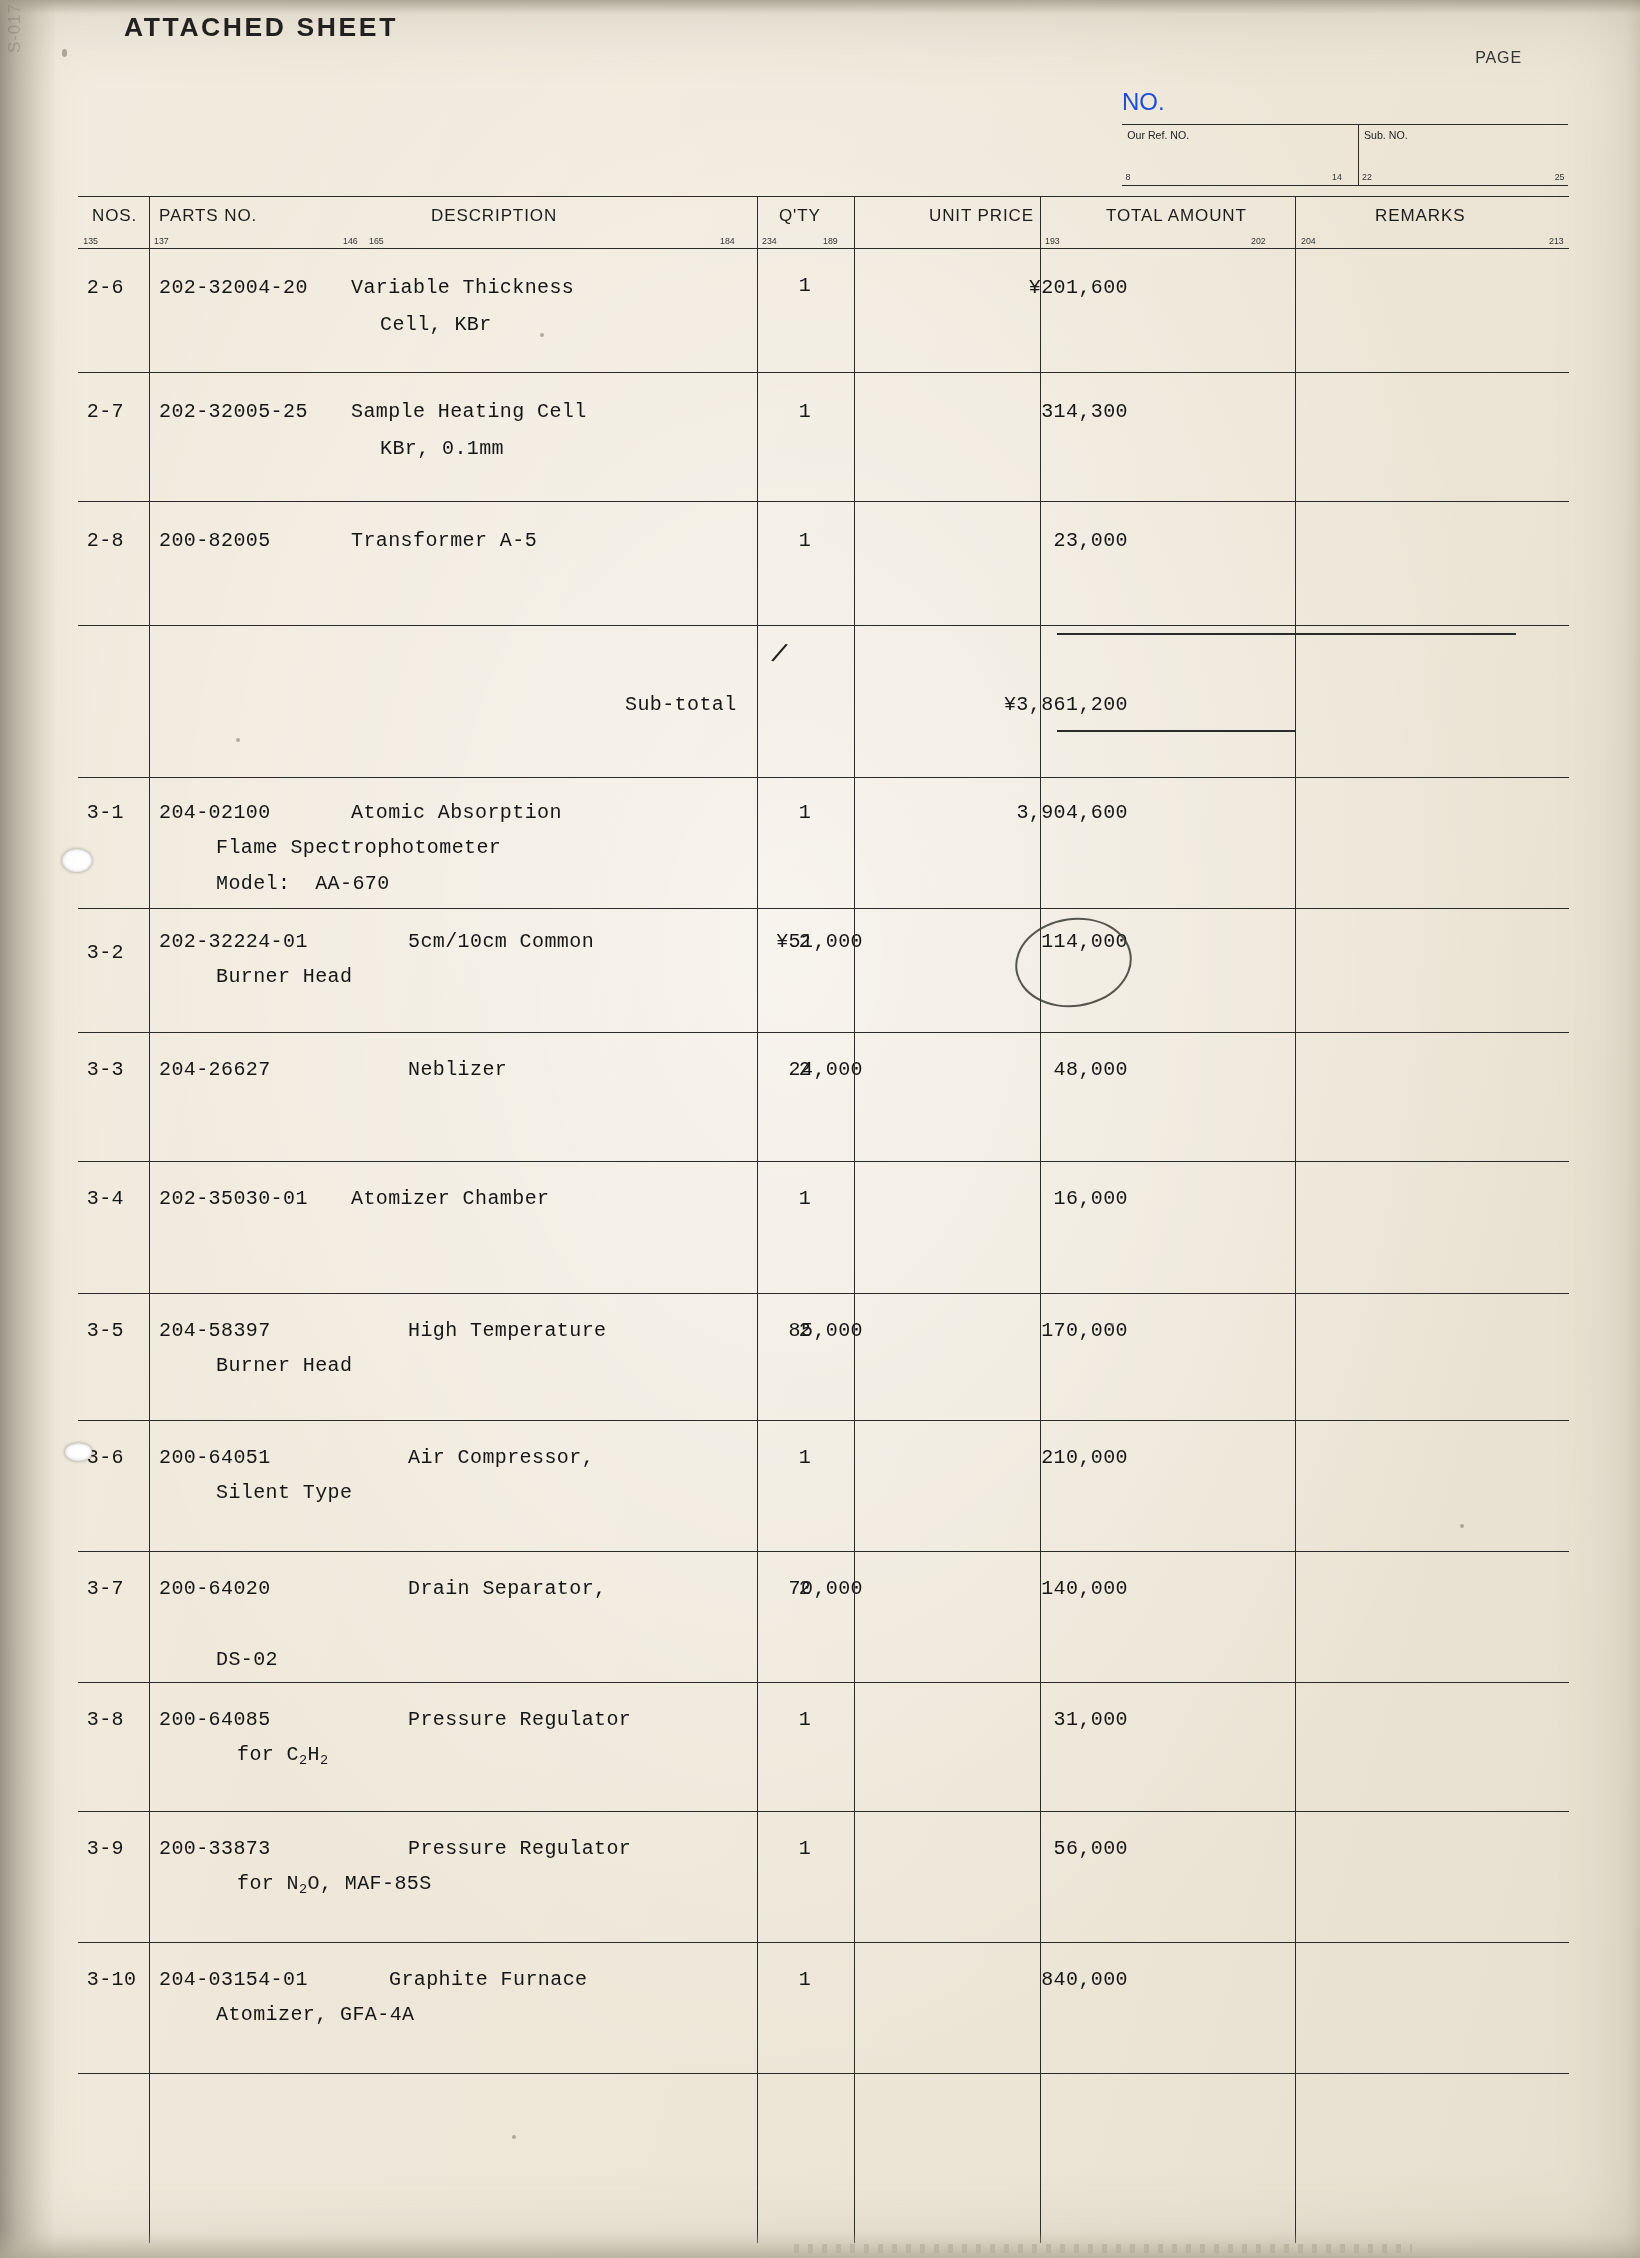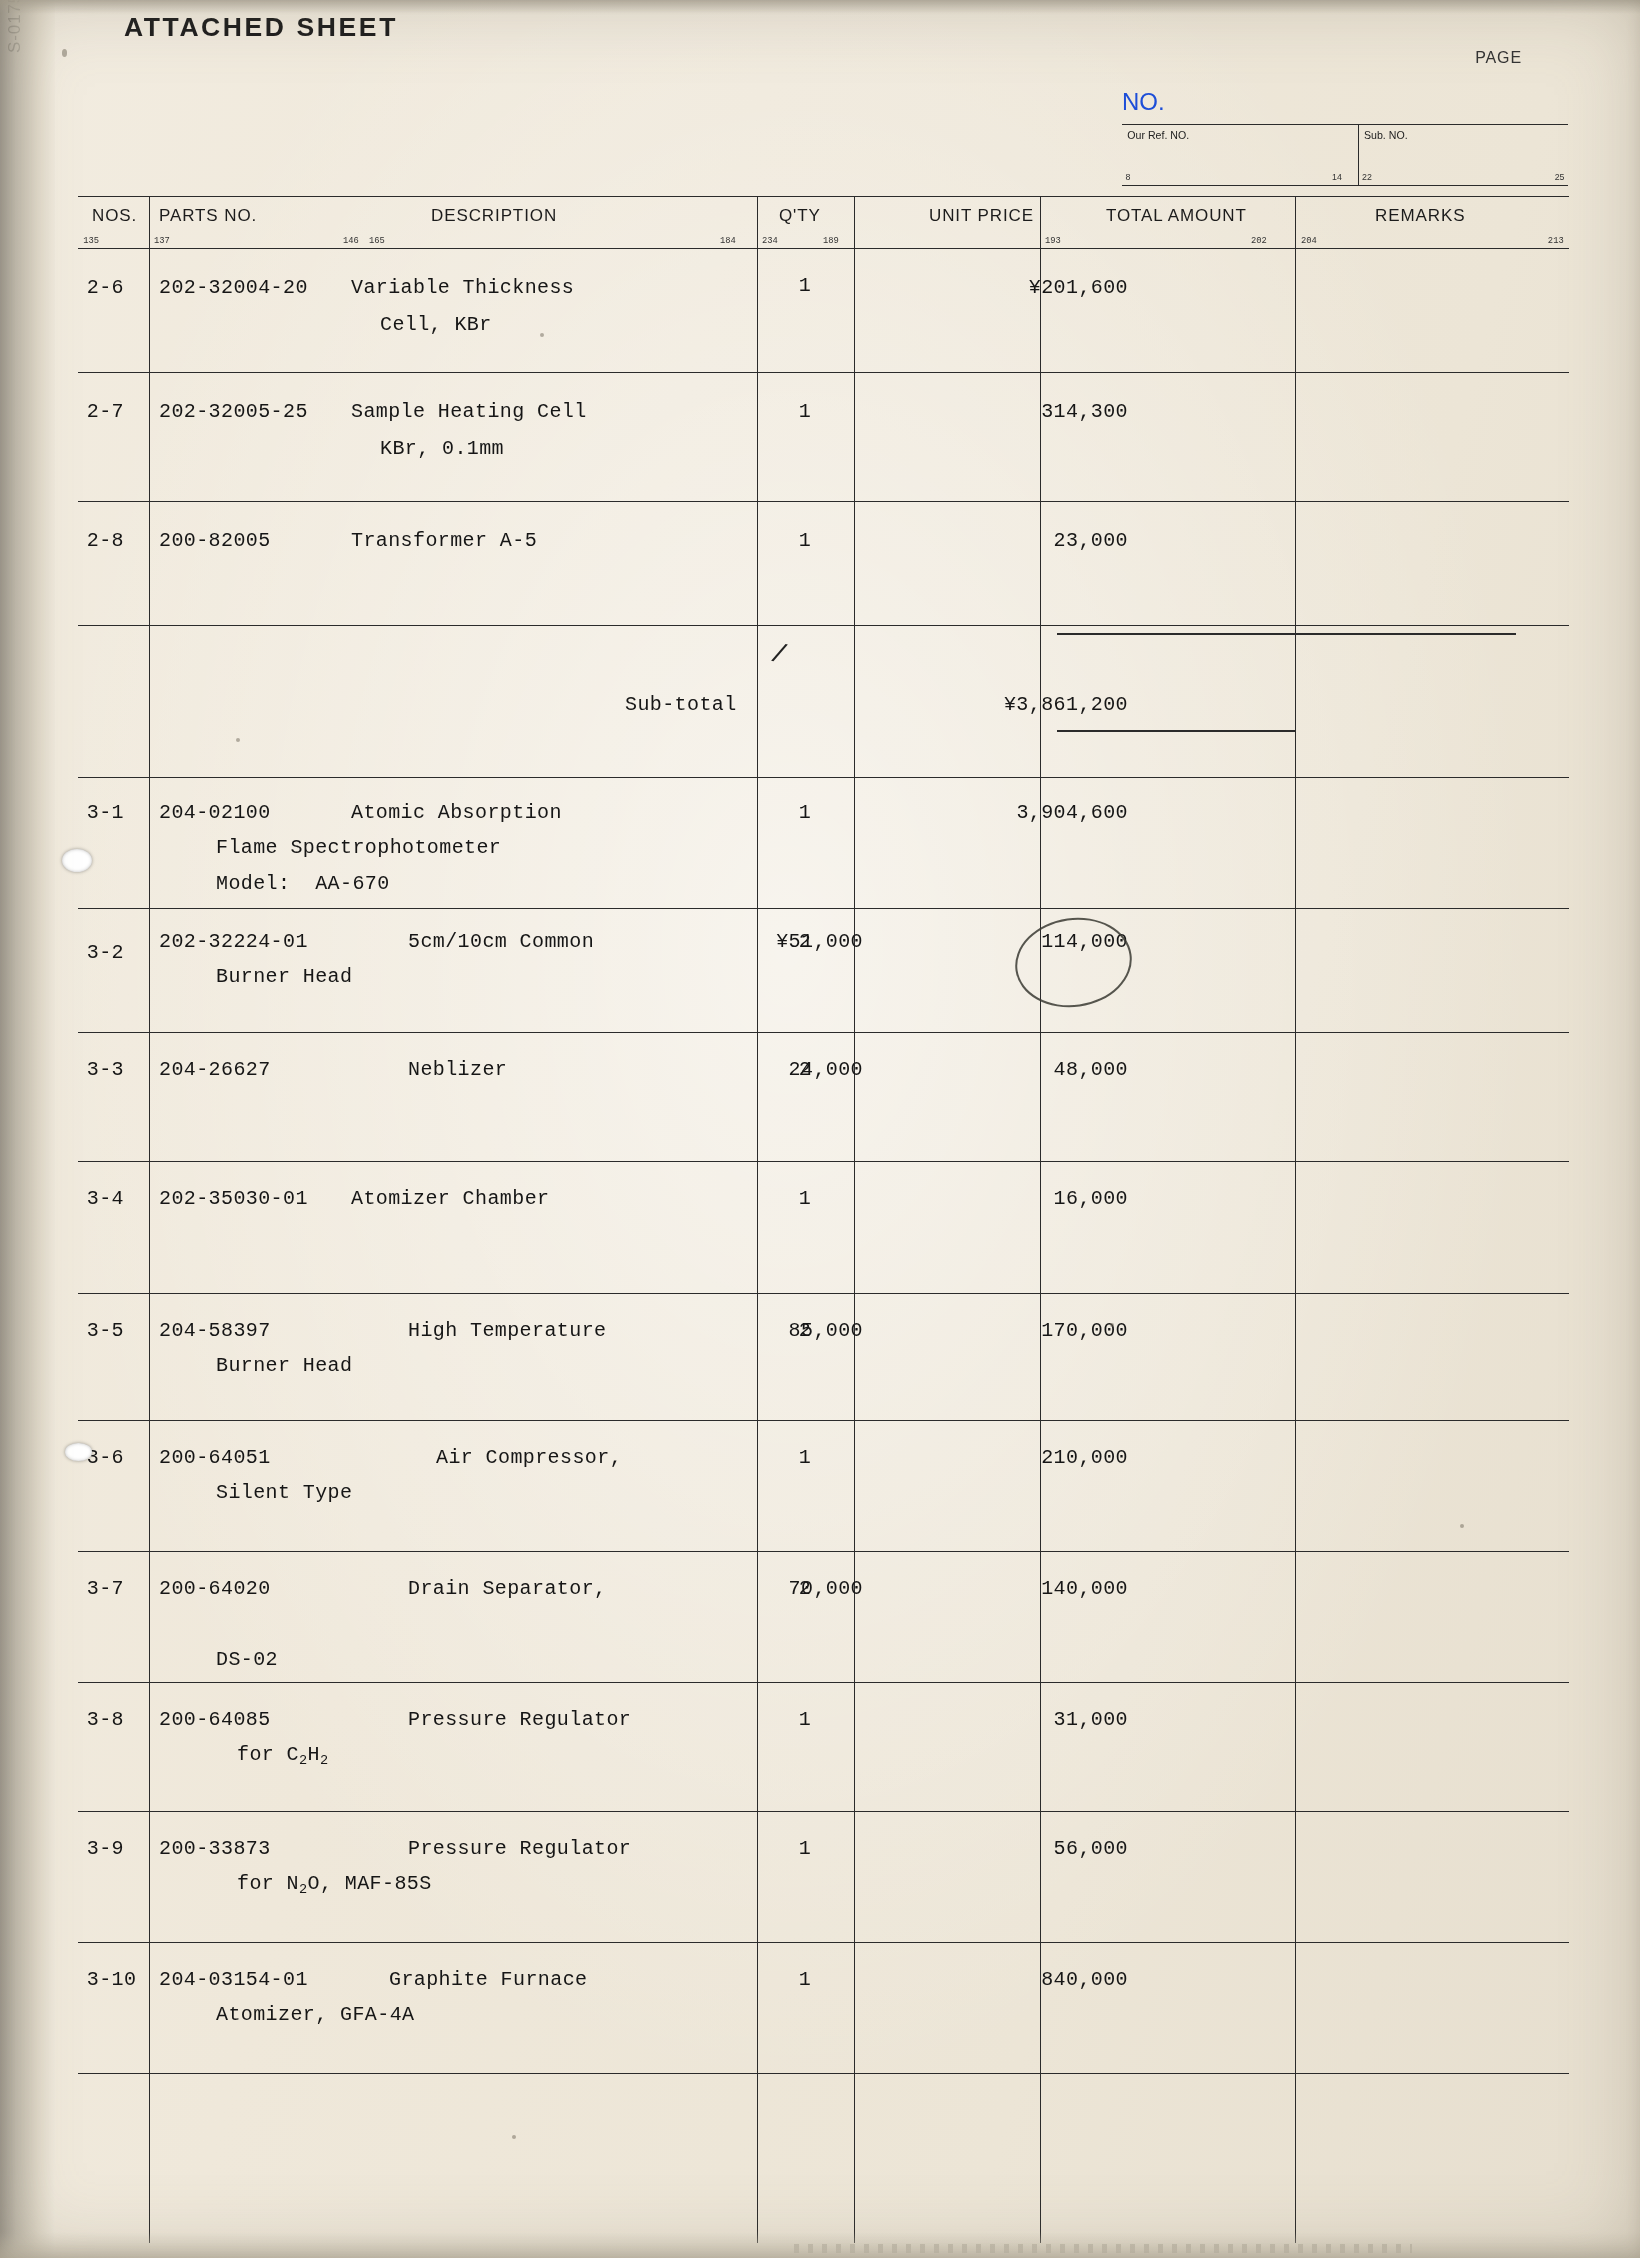--- a/index.html
+++ b/index.html
@@ -153,21 +153,21 @@
     top: 8.8px;
     font-family: "Liberation Sans", sans-serif;
     font-size: 17px;
     letter-spacing: 0.9px;
     color: #1c1c1c;
     white-space: nowrap;
   }
   .hdr .tick {
     position: absolute;
     bottom: 1.8px;
-    font-family: Liberation Mono, monospace;
+    font-family: Liberation Sans, sans-serif;
     font-size: 8.8px;
     color: #333;
     text-align: right;
   }
   .vline {
     position: absolute;
     top: 0;
     bottom: 0;
     width: 0.9px;
     background: #2b2b2b;
@@ -382,21 +382,21 @@
         <div class="txt c-desc" style="top:25px; left:330px;">High Temperature</div>
         <div class="txt" style="top:60px; left:138px;">Burner Head</div>
         <div class="txt c-qty" style="top:25px;">2</div>
         <div class="txt c-unit" style="top:25px;">85,000</div>
         <div class="txt c-total" style="top:25px;">170,000</div>
       </div>
 
       <div class="row" style="height:131px;">
         <div class="txt c-nos" style="top:25px;">3-6</div>
         <div class="txt c-parts" style="top:25px;">200-64051</div>
-        <div class="txt c-desc" style="top:25px; left:330px;margin-left:28px;">Air Compressor,</div>
+        <div class="txt c-desc" style="top:25px; left:330px;">Air Compressor,</div>
         <div class="txt" style="top:60px; left:138px;">Silent Type</div>
         <div class="txt c-qty" style="top:25px;">1</div>
         <div class="txt c-unit" style="top:25px;"></div>
         <div class="txt c-total" style="top:25px;">210,000</div>
       </div>
 
       <div class="row" style="height:131px;">
         <div class="txt c-nos" style="top:25px;">3-7</div>
         <div class="txt c-parts" style="top:25px;">200-64020</div>
         <div class="txt c-desc" style="top:25px; left:330px;">Drain Separator,</div>

